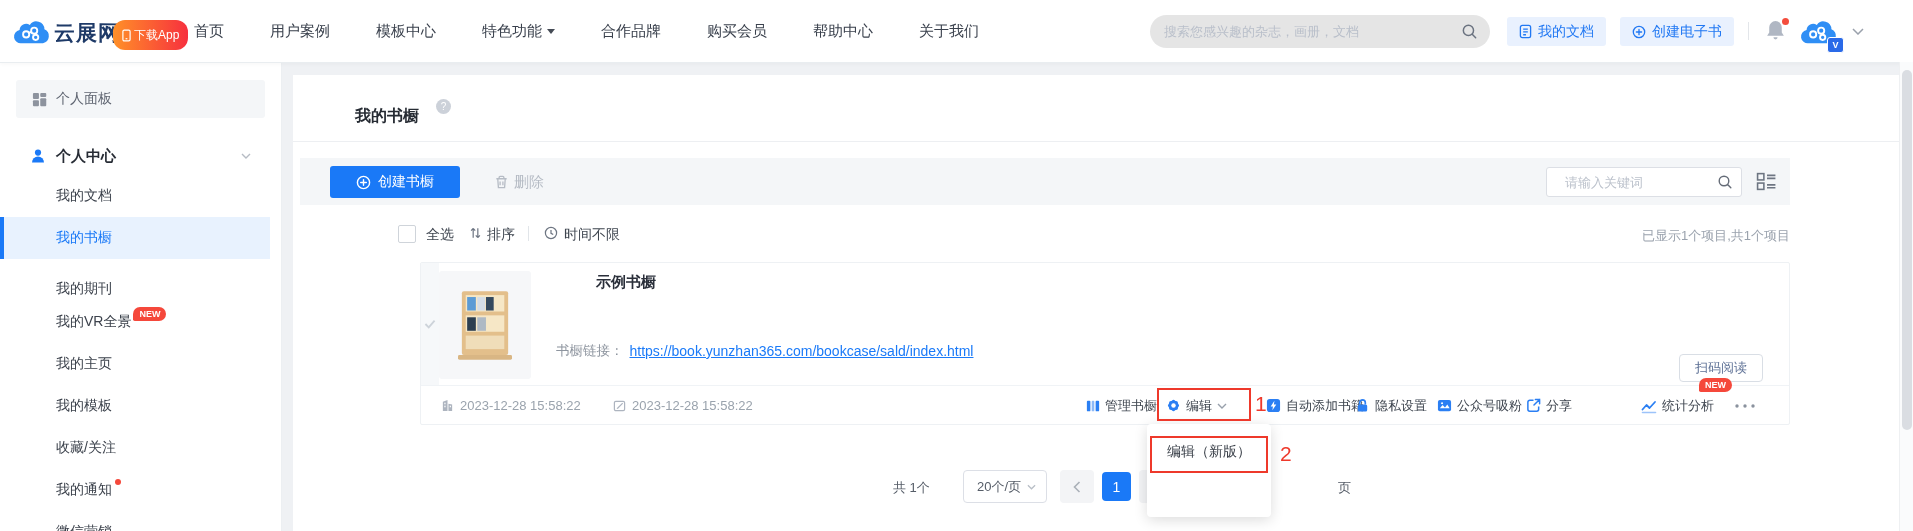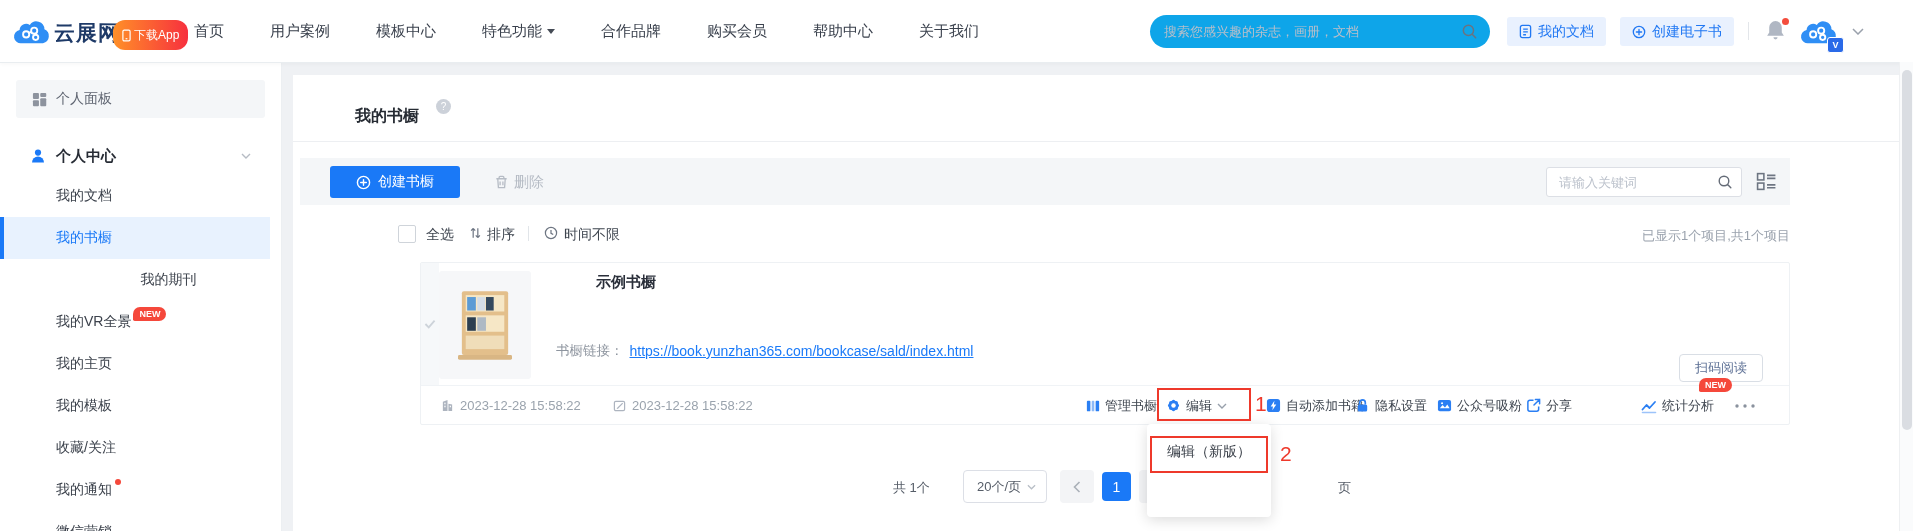--- a/index.html
+++ b/index.html
@@ -13,21 +13,21 @@
   .navbar{position:absolute;left:0;top:0;width:1913px;height:62px;background:#fff;
           border-bottom:1px solid #e9edf0;box-shadow:0 1px 4px rgba(0,0,0,.04);z-index:50;}
   .logo-text{position:absolute;left:54px;top:19px;font-size:21px;font-weight:700;color:#1e3a68;letter-spacing:1px;}
   .dl-badge{position:absolute;left:113px;top:20px;height:22px;border-radius:12px;
             background:linear-gradient(90deg,#ff9028,#f7303e);color:#fff;font-size:12px;
             display:flex;align-items:center;gap:3px;padding:4px 9px;}
   .nav-menu{position:absolute;left:194px;top:0;height:62px;display:flex;align-items:center;gap:46px;
             font-size:15px;color:#3a414d;}
   .nav-item{display:flex;align-items:center;gap:5px;cursor:pointer;}
   .search-pill{position:absolute;left:1150px;top:15px;width:340px;height:33px;border-radius:17px;
-               background:#0ea5e9;display:flex;align-items:center;padding:8px 12px;box-sizing:border-box;}
+               background:#e5e5e5;display:flex;align-items:center;padding:8px 12px;box-sizing:border-box;}
   .search-pill input{flex:1;border:none;outline:none;background:transparent;font-size:13px;color:#444;
                      font-family:inherit;}
   .search-pill input::placeholder{color:#b9bfca;}
   .nav-btn{position:absolute;top:17px;height:29px;background:#e9f1fe;border:none;border-radius:3px;
            color:#2178f3;font-size:14px;display:flex;align-items:center;gap:6px;padding:0 12px;
            font-family:inherit;cursor:pointer;}
   .nav-divider{position:absolute;left:1748px;top:22px;width:1px;height:18px;background:#e3e6ea;}
   .bell-wrap{position:absolute;left:1765px;top:19px;width:22px;height:24px;}
   .red-dot{position:absolute;right:-2px;top:-1px;width:7px;height:7px;border-radius:50%;background:#f44d3d;}
   .avatar{position:absolute;left:1800px;top:13px;width:40px;height:38px;cursor:pointer;}
@@ -62,21 +62,21 @@
   .header-divider{position:absolute;left:293px;top:141px;width:1606px;height:1px;background:#edeff2;z-index:11;}
 
   .toolbar-band{position:absolute;left:300px;top:158px;width:1490px;height:47px;background:#f4f6f8;z-index:11;}
   .create-btn{position:absolute;left:330px;top:166px;width:130px;height:32px;background:#1a79f7;border:none;
               border-radius:3px;color:#fff;font-size:14px;display:flex;align-items:center;justify-content:center;
               gap:7px;font-family:inherit;cursor:pointer;z-index:12;}
   .delete-btn{position:absolute;left:494px;top:166px;height:32px;display:flex;align-items:center;gap:5px;
               font-size:15px;color:#b6bcc5;cursor:pointer;z-index:12;}
   .kw-search{position:absolute;left:1546px;top:167px;width:196px;height:30px;background:#fff;
              border:1px solid #dcdfe5;border-radius:3px;display:flex;align-items:center;
-             padding:0 8px 0 10px;box-sizing:border-box;z-index:12;}
+             padding:0 8px 0 16px;box-sizing:border-box;z-index:12;}
   .kw-search input{flex:1;border:none;outline:none;font-size:13px;color:#444;font-family:inherit;min-width:0;}
   .kw-search input::placeholder{color:#bcc2cc;}
   .view-toggle{position:absolute;left:1756px;top:172px;z-index:12;cursor:pointer;}
 
   .filter-row{position:absolute;left:293px;top:215px;width:1606px;height:36px;z-index:11;}
   .checkbox{position:absolute;left:105px;top:10px;width:16px;height:16px;border:1px solid #cfd4da;
             border-radius:2px;background:#fff;cursor:pointer;}
   .f-lbl{position:absolute;top:11px;font-size:14px;color:#3f4650;cursor:pointer;}
   .f-div{position:absolute;left:235px;top:11px;width:1px;height:15px;background:#e1e5e9;}
   .count-lbl{position:absolute;right:109px;top:12px;font-size:13px;color:#9aa2ad;}
@@ -271,21 +271,21 @@
         </svg>
       </span>
     </div>
 
     <div class="side-item" style="top:113px;">
       <span>我的文档</span>
     </div>
     <div class="side-item active" style="top:155px;">
       <span>我的书橱</span>
     </div>
-    <div class="side-item" style="top:197px;justify-content:center;">
+    <div class="side-item" style="top:206px;">
       <span>我的期刊</span>
     </div>
     <div class="side-item" style="top:239px;">
       <span>我的VR全景</span>
       <span class="new-badge">NEW</span>
     </div>
     <div class="side-item" style="top:281px;">
       <span>我的主页</span>
     </div>
     <div class="side-item" style="top:323px;">

